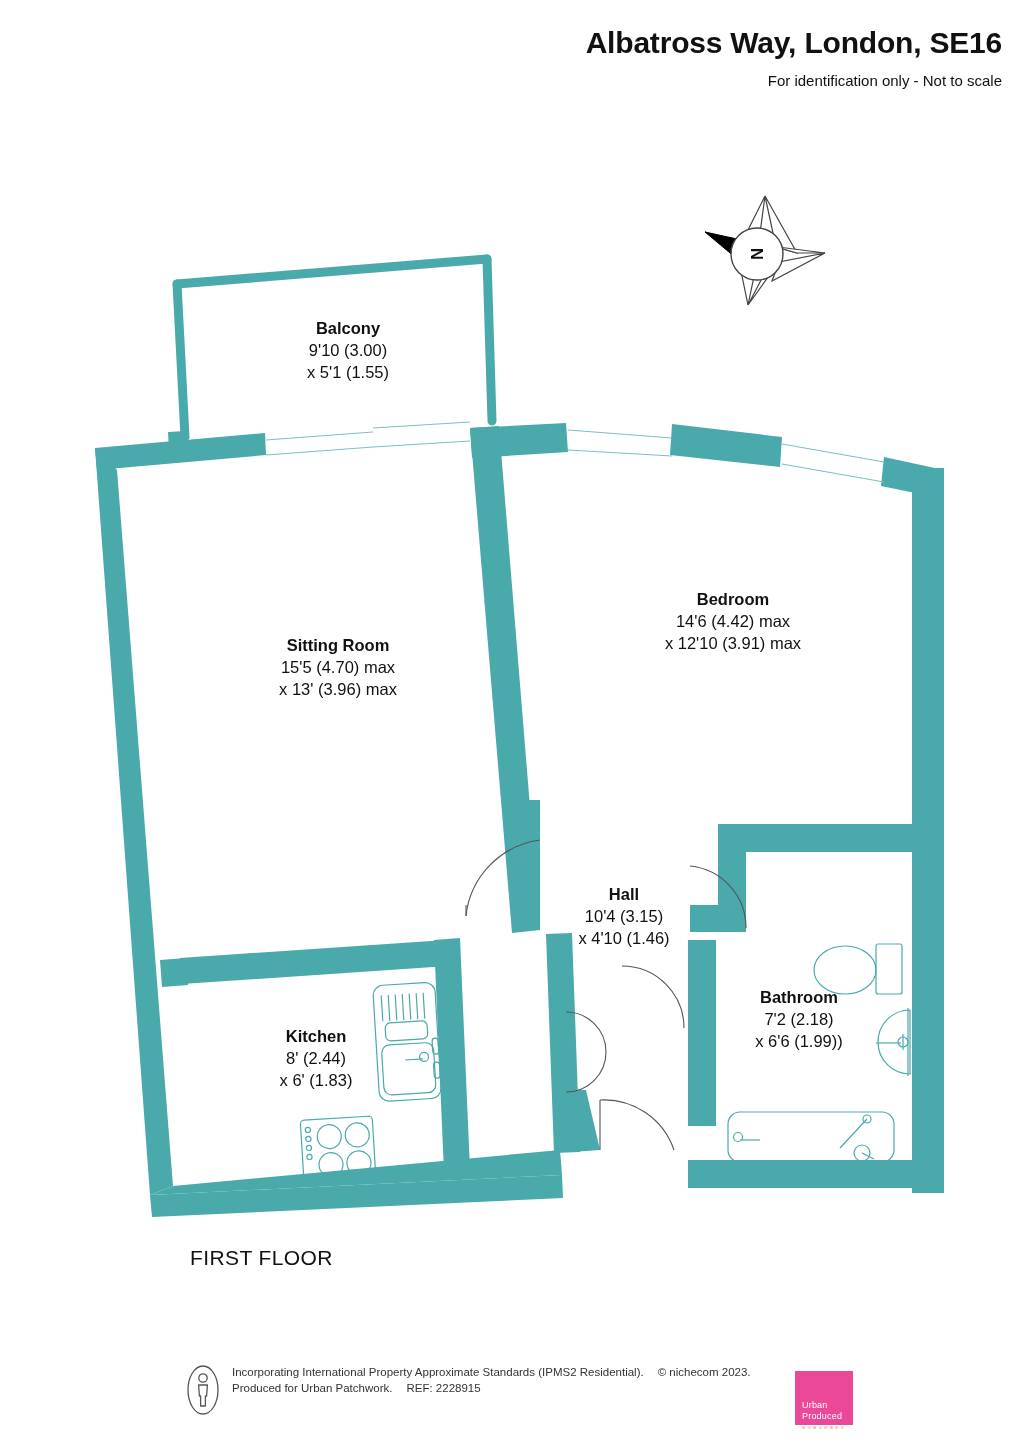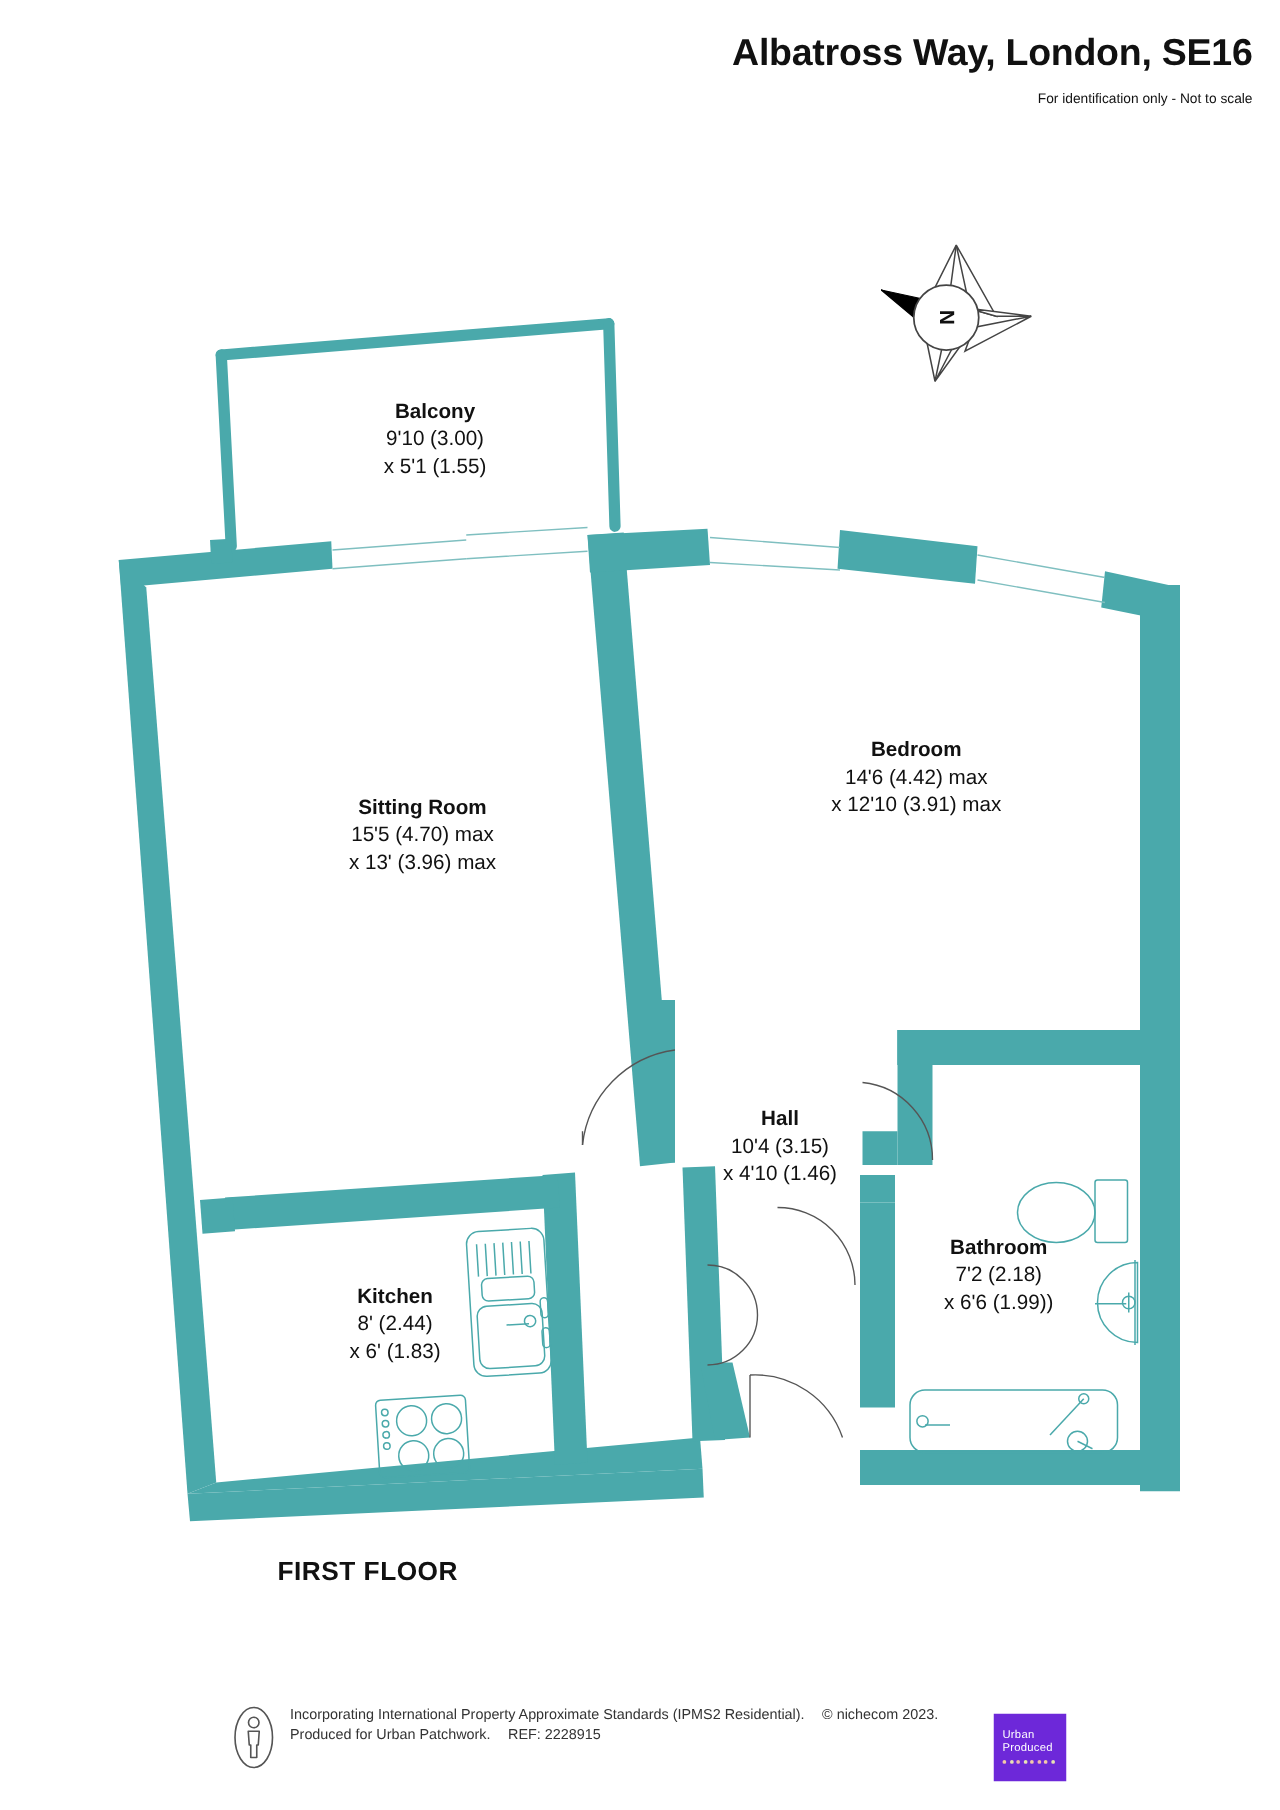--- a/index.html
+++ b/index.html
@@ -36,21 +36,21 @@
     white-space: nowrap;
   }
   .subtitle {
     font-size: 19px;
     font-weight: normal;
     line-height: 1.1;
     margin: 0 0 10px 0;
     white-space: nowrap;
   }
   .note {
-    font-size: 11px;
+    font-size: 15px;
     line-height: 1.1;
     margin: 0;
     white-space: nowrap;
   }
   
   .plan-wrap {
     position: absolute;
     left: 0;
     top: 0;
     width: 1024px;
@@ -58,23 +58,22 @@
   }
   svg.plan {
     display: block;
   }
   
   .floor-label {
     position: absolute;
     left: 190px;
     top: 1246px;
     font-size: 21px;
-    font-weight: bold;
+    font-weight: normal;
     letter-spacing: 0.4px;
-    margin-left: 32px;
   }
   
   .footer {
     position: absolute;
     left: 186px;
     top: 1362px;
     width: 700px;
     display: flex;
     align-items: flex-start;
   }
@@ -96,24 +95,24 @@
   .footer-line .gap {
     display: inline-block;
     width: 14px;
   }
   .logo {
     position: absolute;
     left: 795px;
     top: 1371px;
     width: 58px;
     height: 54px;
-    background: #6d28d9;
+    background: #ec4899;
     color: #ffffff;
     box-sizing: border-box;
-    padding: 11px 0 0 7px;
+    padding: 29px 0 0 7px;
   }
   .logo-l1, .logo-l2 {
     font-size: 9px;
     line-height: 11px;
     letter-spacing: 0.2px;
   }
   .logo-dots {
     margin-top: 4px;
     display: flex;
     gap: 2.5px;

